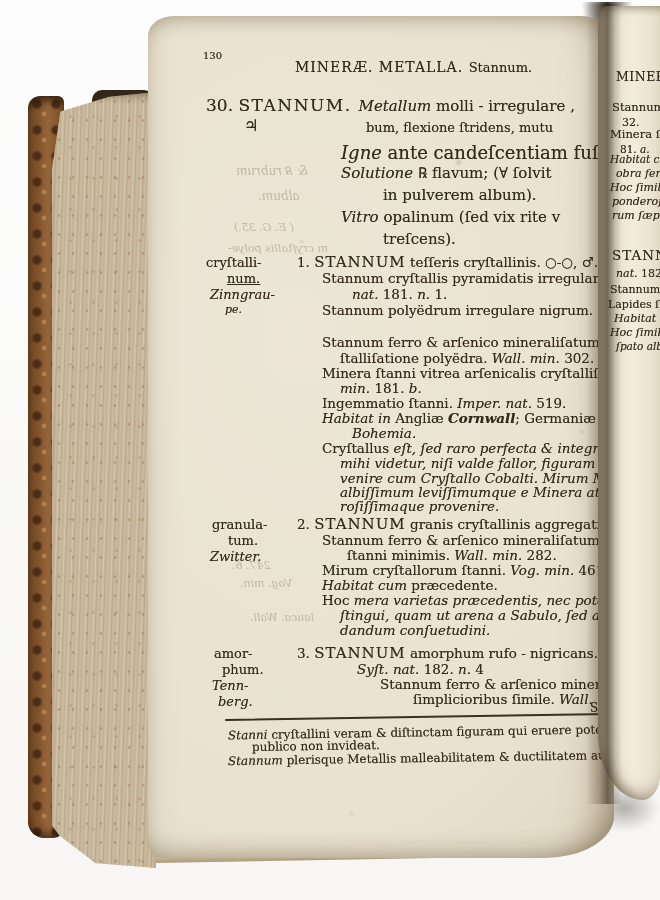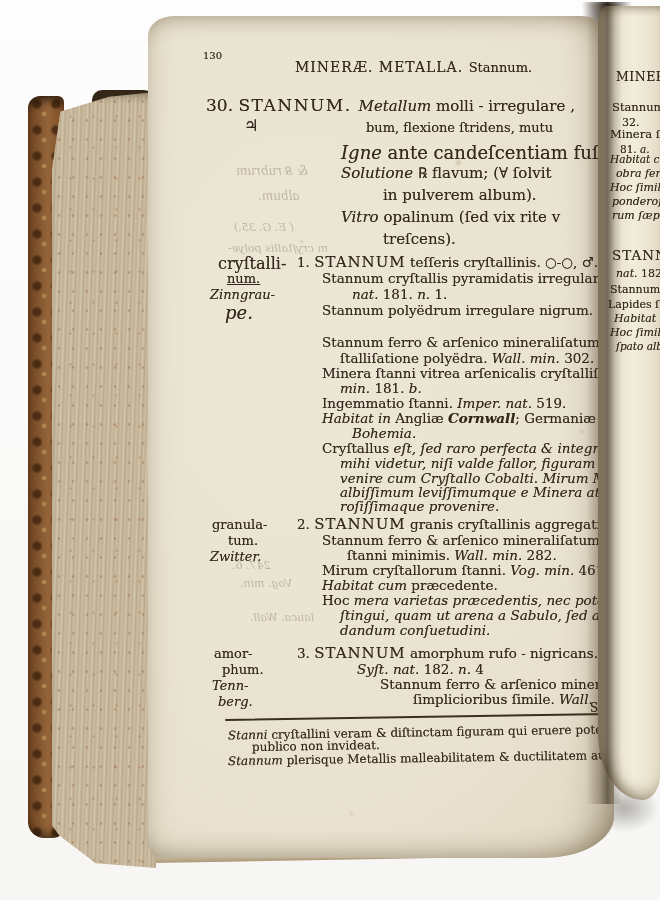--- a/index.html
+++ b/index.html
@@ -80,24 +80,24 @@
         <div class="line" style="left: 55px; top: 35px; font-size: 10px;"><span>130</span></div>
         <div class="line" style="left: 147px; top: 44px; font-size: 14px;"><span style="letter-spacing: 1px; text-align: center;">MINERÆ. METALLA. </span><span style="font-size: 13px;">Stannum.</span></div>
         <div class="line" style="left: 58px; top: 81px; font-size: 15px;"><span style="font-size: 17px;">30. </span><span style="font-size: 17px; letter-spacing: 1.5px;">STANNUM. </span><span class="it">Metallum </span><span>molli - irregulare ,</span></div>
         <div class="line" style="left: 96px; top: 102px; font-size: 16px;"><span>♃</span></div>
         <div class="line" style="left: 218px; top: 105px; font-size: 13px;"><span>bum, flexione ſtridens, mutu</span></div>
         <div class="line" style="left: 193px; top: 128px; font-size: 18px;"><span class="it">Igne </span><span>ante candeſcentiam fuſile.</span></div>
         <div class="line" style="left: 193px; top: 150px; font-size: 15px;"><span class="it">Solutione </span><span>℞ flavum; (∀ ſolvit</span></div>
         <div class="line" style="left: 235px; top: 172px; font-size: 15px;"><span>in pulverem album).</span></div>
         <div class="line" style="left: 193px; top: 194px; font-size: 15px;"><span class="it">Vitro </span><span>opalinum (ſed vix rite v</span></div>
         <div class="line" style="left: 235px; top: 216px; font-size: 15px;"><span>treſcens).</span></div>
-        <div class="line" style="left: 70px; top: 240px; font-size: 16px;"><span>cryſtalli-</span></div>
+        <div class="line" style="left: 58px; top: 240px; font-size: 13px;"><span>cryſtalli-</span></div>
         <div class="line" style="left: 79px; top: 256px; font-size: 13px; text-decoration: underline;"><span>num.</span></div>
         <div class="line" style="left: 62px; top: 272px; font-size: 13px;"><span class="it">Zinngrau-</span></div>
-        <div class="line" style="left: 77px; top: 288px; font-size: 18px;"><span class="it">pe.</span></div>
+        <div class="line" style="left: 77px; top: 288px; font-size: 11px;"><span class="it">pe.</span></div>
         <div class="line" style="left: 149px; top: 239px; font-size: 13.5px;"><span>1. </span><span style="font-size: 15px; letter-spacing: 1px;">STANNUM</span><span> teſſeris cryſtallinis. ○-○, ♂.</span></div>
         <div class="line" style="left: 174px; top: 255px; font-size: 13.5px;"><span>Stannum cryſtallis pyramidatis irregularibus nigris. </span></div>
         <div class="line" style="left: 204px; top: 271px; font-size: 13.5px;"><span class="it">nat. </span><span>181. </span><span class="it">n. </span><span>1.</span></div>
         <div class="line" style="left: 174px; top: 287px; font-size: 13.5px;"><span>Stannum polyëdrum irregulare nigrum. </span><span class="it">Gron. ſu</span></div>
         <div class="line" style="left: 174px; top: 319px; font-size: 13.5px;"><span>Stannum ferro &amp; arſenico mineraliſatum, minera cr</span></div>
         <div class="line" style="left: 192px; top: 335px; font-size: 13.5px;"><span>ſtalliſatione polyëdra. </span><span class="it">Wall. min. </span><span>302.</span></div>
         <div class="line" style="left: 174px; top: 350px; font-size: 13.5px;"><span>Minera ſtanni vitrea arſenicalis cryſtalliſata. </span></div>
         <div class="line" style="left: 192px; top: 365px; font-size: 13.5px;"><span class="it">min. </span><span>181. </span><span class="it">b.</span></div>
         <div class="line" style="left: 174px; top: 380px; font-size: 13.5px;"><span>Ingemmatio ſtanni. </span><span class="it">Imper. nat. </span><span>519.</span></div>
         <div class="line" style="left: 174px; top: 395px; font-size: 13.5px;"><span class="it">Habitat in </span><span>Angliæ </span><span class="it" style="font-weight: bold;">Cornwall</span><span>; Germaniæ </span><span class="it">Saxoni</span></div>

